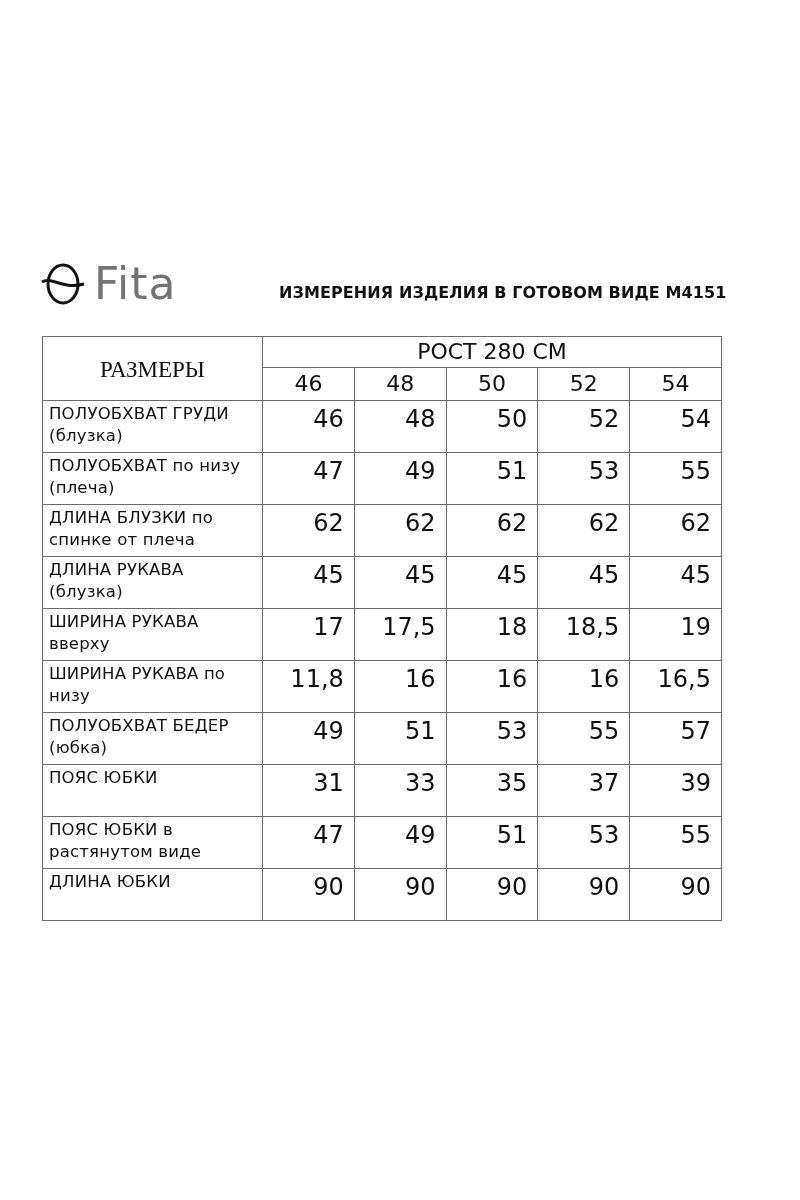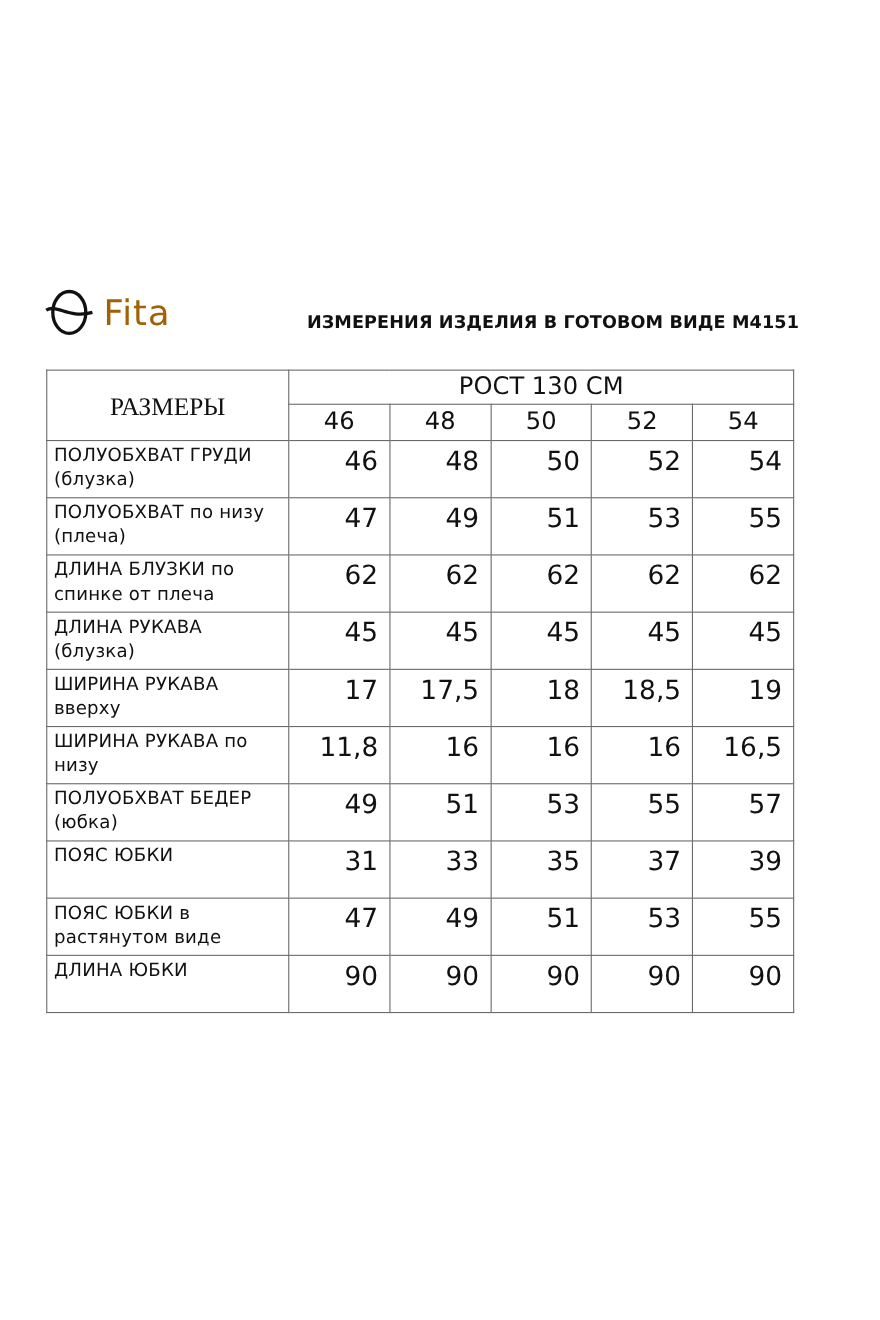--- a/index.html
+++ b/index.html
@@ -7,22 +7,22 @@
       width: 800px; height: 1200px; background: #ffffff; position: relative;
       font-family: "DejaVu Sans", "Liberation Sans", sans-serif; color: #111;
       overflow: hidden;
     }
     .logo {
       position: absolute; left: 40px; top: 262px; height: 44px;
       display: flex; align-items: center;
     }
     .logo-mark { width: 46px; height: 44px; }
     .logo-text {
-      font-family: "DejaVu Sans", sans-serif; font-size: 32px; font-weight: 400;
-      letter-spacing: 1px; margin-left: 8px; line-height: 44px; color: #a16207;
+      font-family: "DejaVu Sans", sans-serif; font-size: 44px; font-weight: 400;
+      letter-spacing: 1px; margin-left: 8px; line-height: 44px; color: #737373;
     }
     .doc-title {
       position: absolute; left: 231px; top: 283px;
       font-family: "DejaVu Sans", sans-serif; font-weight: bold; font-size: 16px;
       letter-spacing: 0.1px; color: #111; white-space: nowrap; margin-left: 48px;
     }
     table.sizes {
       position: absolute; left: 42px; top: 336px;
       border-collapse: collapse; table-layout: fixed;
       width: 679px;
@@ -67,21 +67,21 @@
     <col class="c-label">
       <col class="c-size">
       <col class="c-size">
       <col class="c-size">
       <col class="c-size">
       <col class="c-size">
   </colgroup>
   <tbody>
       <tr>
     <th rowspan="2" class="h-sizes-title">РАЗМЕРЫ</th>
-    <th colspan="5" class="h-height">РОСТ 130 СМ</th>
+    <th colspan="5" class="h-height">РОСТ 280 СМ</th>
   </tr>
   <tr>
     <th class="h-size">46</th>
     <th class="h-size">48</th>
     <th class="h-size">50</th>
     <th class="h-size">52</th>
     <th class="h-size">54</th>
   </tr>
   </tbody>
     <tbody id="rows">

